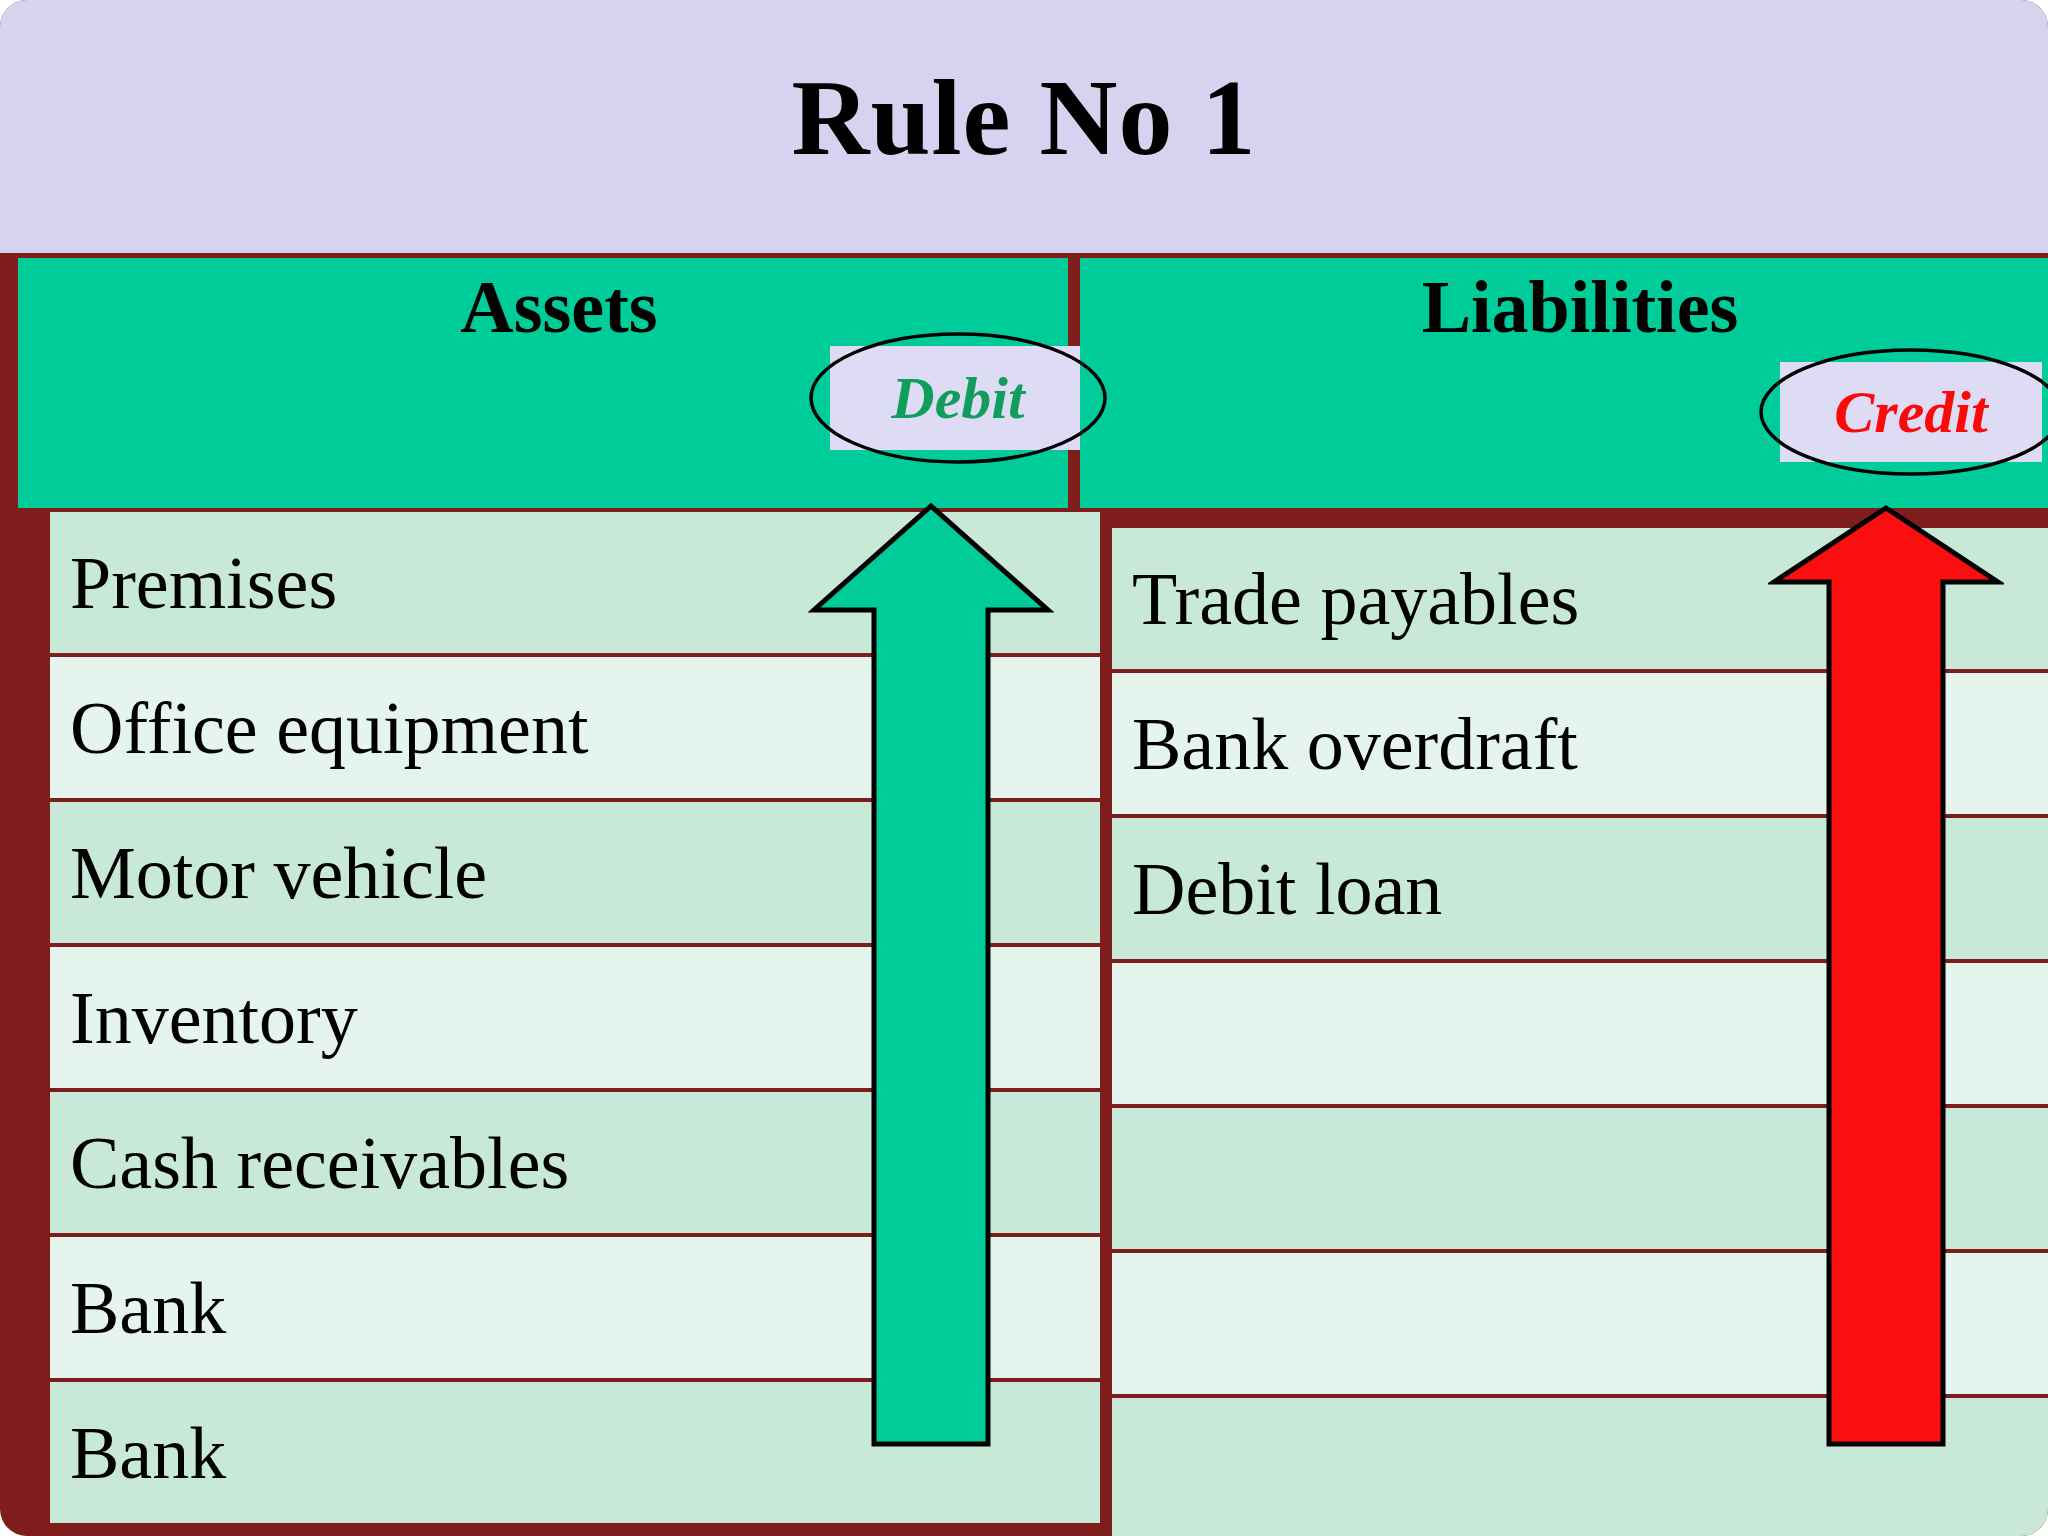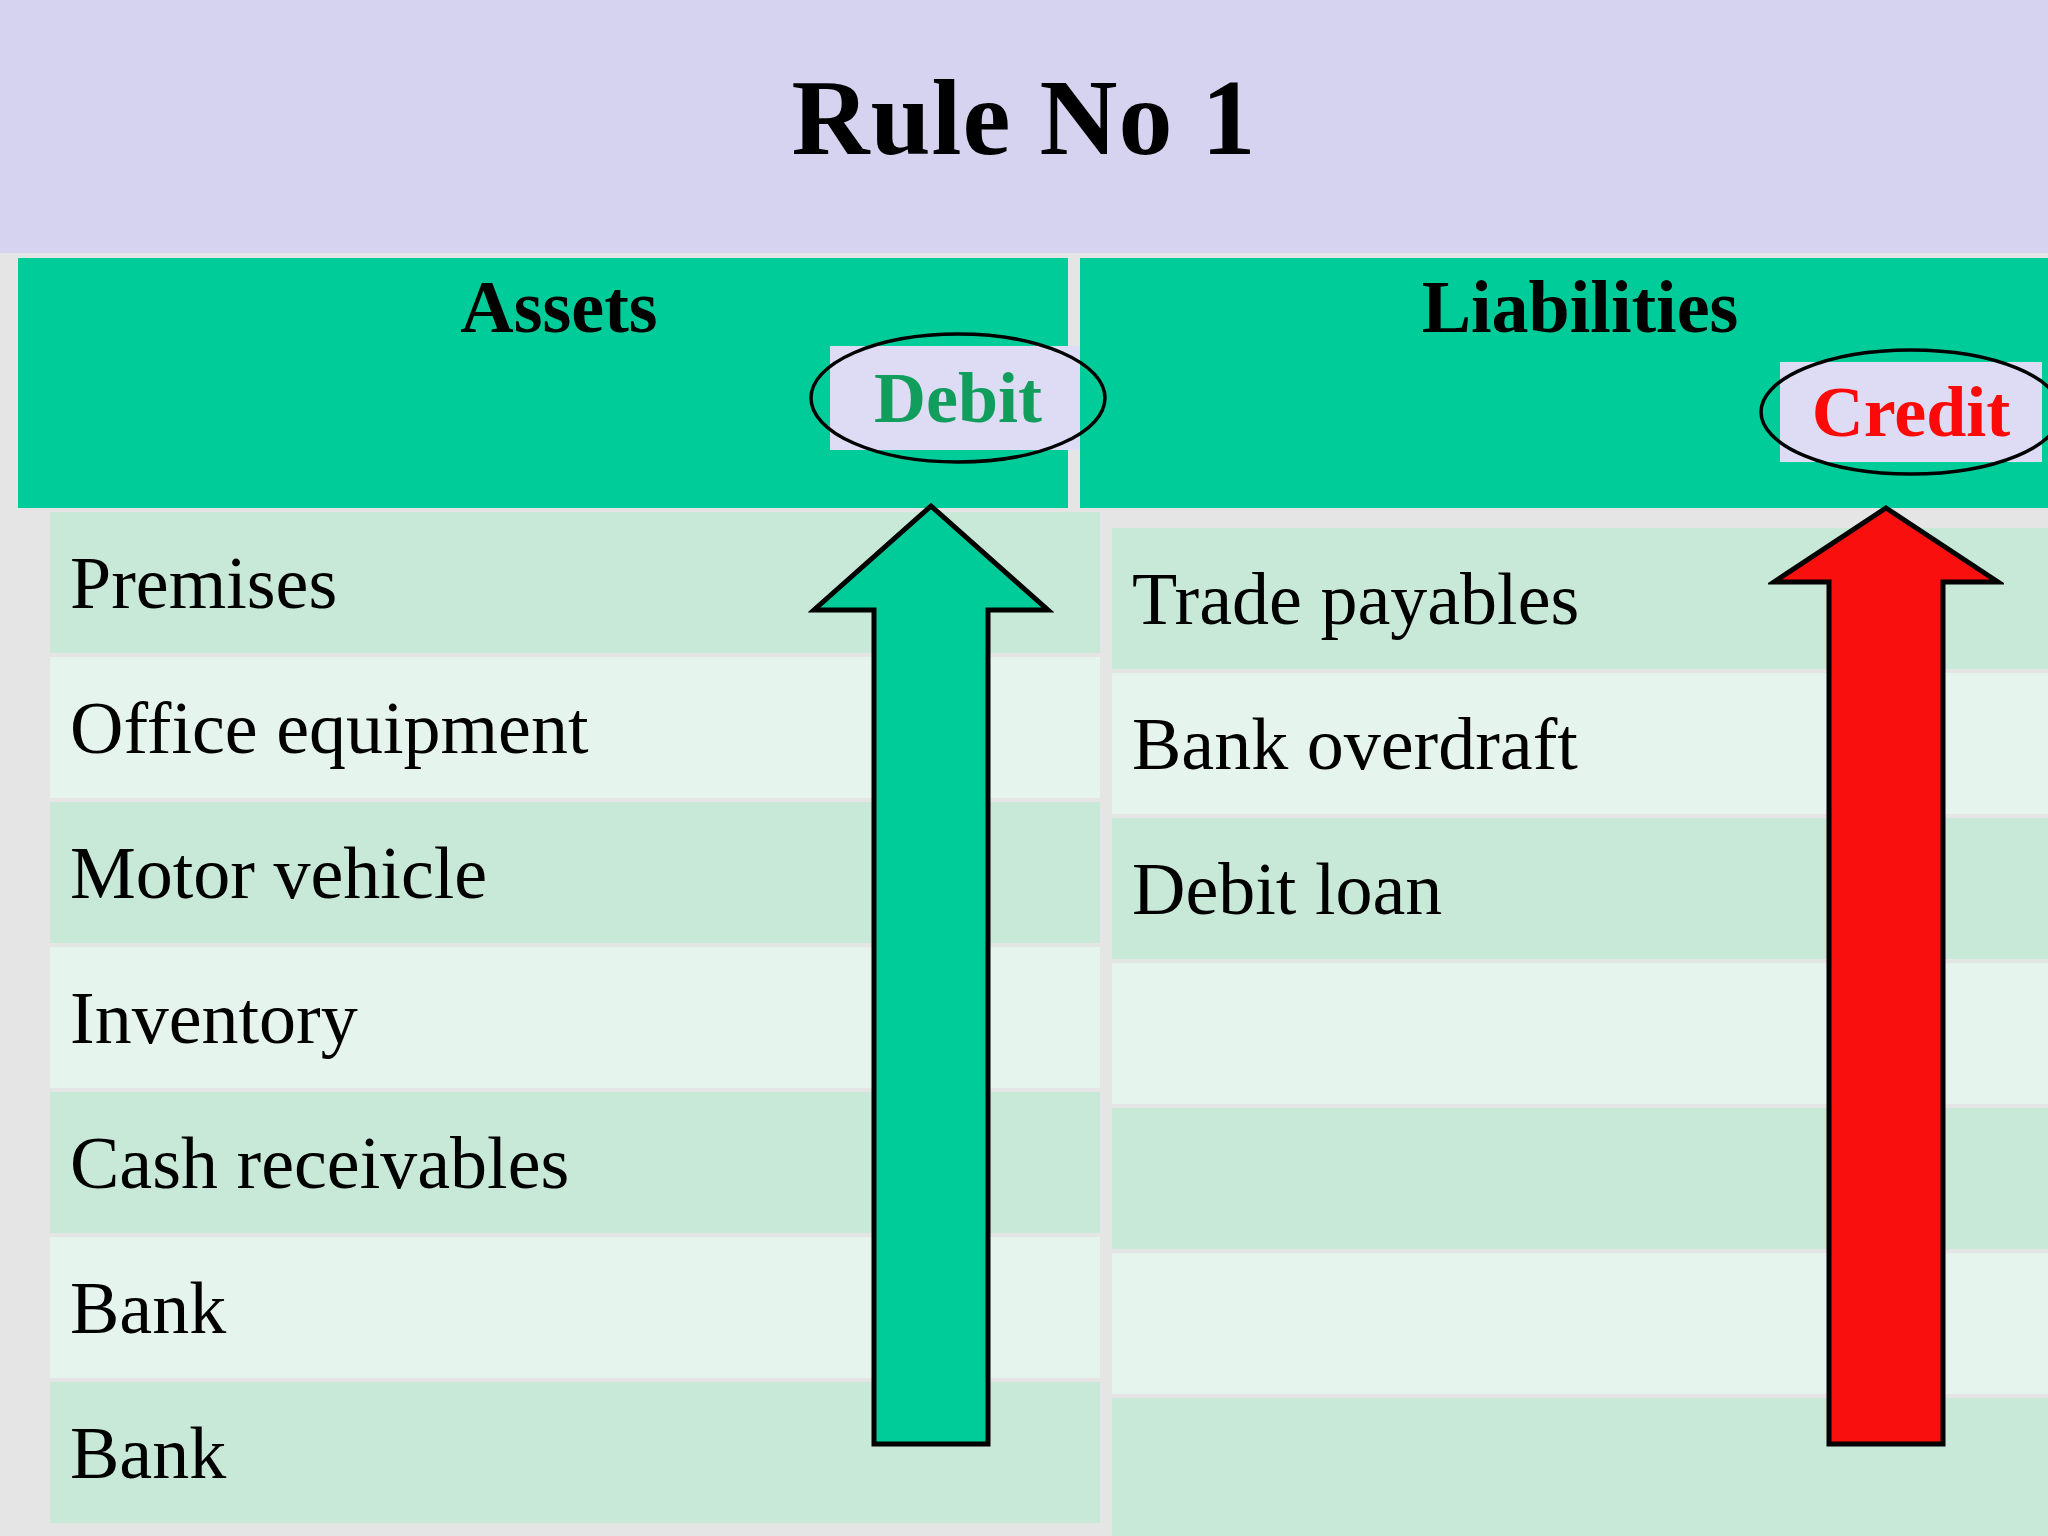--- a/index.html
+++ b/index.html
@@ -11,22 +11,23 @@
     width: 2048px;
     height: 1536px;
     font-family: "Liberation Serif", "DejaVu Serif", serif;
     overflow: hidden;
   }
 
   #stage {
     position: relative;
     width: 2048px;
     height: 1536px;
-    background: #e5e5e5;
+    background: #7f1d1d;
     overflow: hidden;
+    border-radius: 27px;
   }
 
   
   .title-band {
     position: absolute;
     left: 0;
     top: 0;
     width: 2048px;
     height: 253px;
     background: #d5d3f0;
@@ -85,24 +86,25 @@
   
   .badge {
     position: absolute;
     background: #dedcf5;
     display: flex;
     align-items: center;
     justify-content: center;
   }
   .badge-text {
     font-weight: bold;
-    font-size: 72px;
+    font-size: 60px;
     line-height: 1;
     position: relative;
     z-index: 2;
+    font-style: italic;
   }
   .badge .oval {
     position: absolute;
     left: -22px;
     top: -16px;
     width: calc(100% + 44px);
     height: calc(100% + 32px);
     z-index: 3;
     pointer-events: none;
     overflow: visible;

